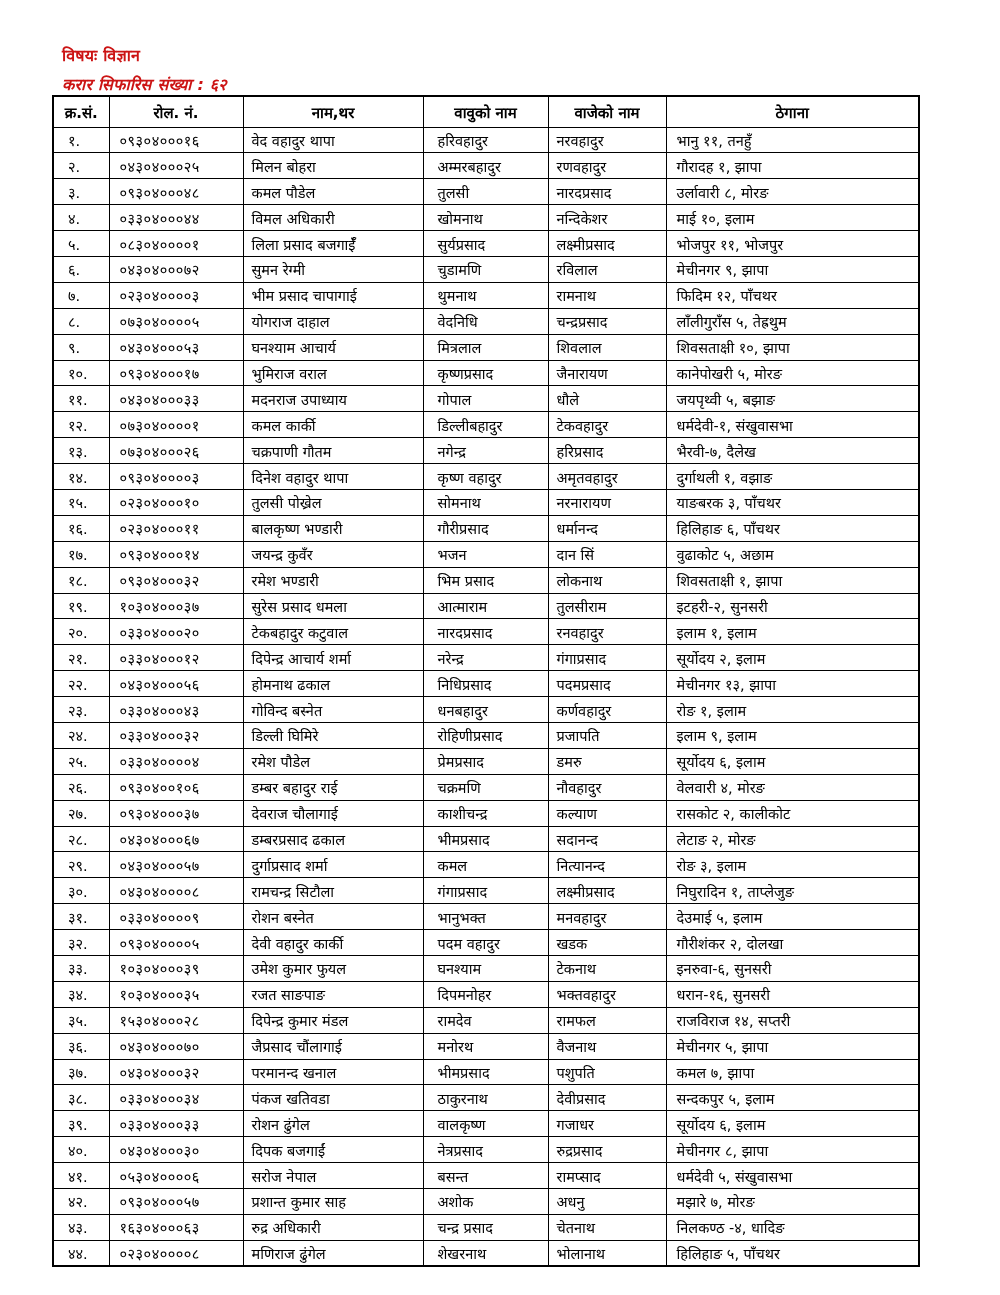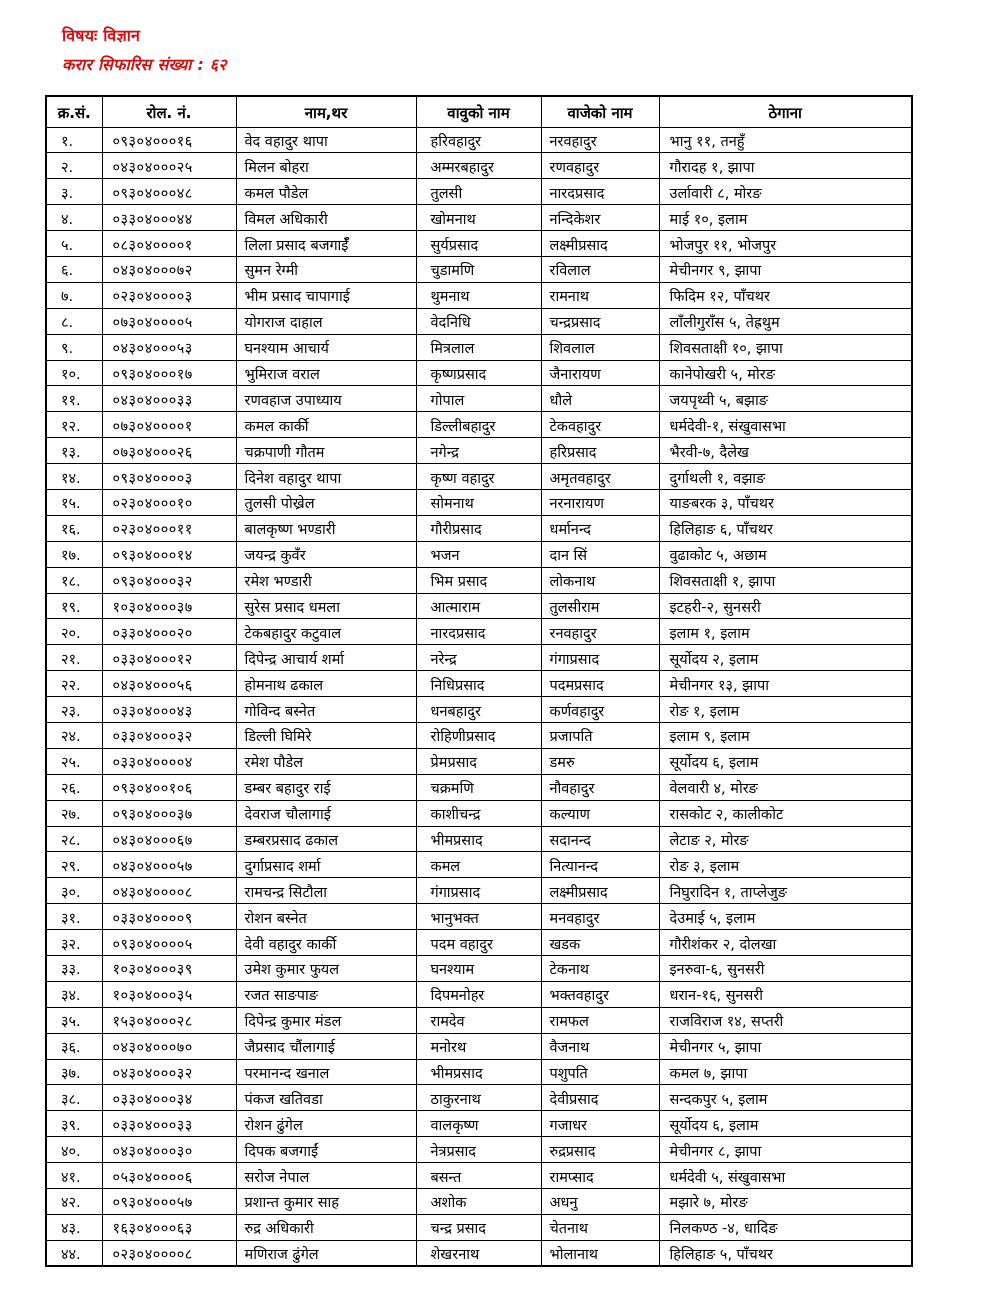--- a/index.html
+++ b/index.html
@@ -3,31 +3,31 @@
 <meta charset="utf-8">
 <style>
   * { margin: 0; padding: 0; box-sizing: border-box; }
   html, body { background: #ffffff; }
   body {
     width: 1000px; height: 1295px;
     font-family: "DejaVu Sans", sans-serif;
     color: #000;
     position: relative;
   }
-  .titles { position: absolute; left: 62px; top: 28px; }
+  .titles { position: absolute; left: 62px; top: 48px; }
   .title-line {
     font-weight: bold;
     font-size: 16px;
     line-height: 1.0;
     margin-bottom: 13px;
     letter-spacing: 0.2px;
   }
   table.roster {
     position: absolute;
-    left: 45px; top: 95px;
+    left: 52px; top: 95px;
     width: 866px;
     border-collapse: collapse;
     table-layout: fixed;
     border: 2px solid #000;
   }
   col.c0 { width: 56px; }
   col.c1 { width: 134px; }
   col.c2 { width: 180px; }
   col.c3 { width: 125px; }
   col.c4 { width: 118px; }
@@ -161,21 +161,21 @@
         <td class="col0">१०.</td>
         <td class="col1">०९३०४०००१७</td>
         <td class="col2">भुमिराज वराल</td>
         <td class="col3">कृष्णप्रसाद</td>
         <td class="col4">जैनारायण</td>
         <td class="col5">कानेपोखरी ५, मोरङ</td>
       </tr>
       <tr>
         <td class="col0">११.</td>
         <td class="col1">०४३०४०००३३</td>
-        <td class="col2">रणवहाज उपाध्याय</td>
+        <td class="col2">मदनराज उपाध्याय</td>
         <td class="col3">गोपाल</td>
         <td class="col4">धौले</td>
         <td class="col5">जयपृथ्वी ५, बझाङ</td>
       </tr>
       <tr>
         <td class="col0">१२.</td>
         <td class="col1">०७३०४००००१</td>
         <td class="col2">कमल कार्की</td>
         <td class="col3">डिल्लीबहादुर</td>
         <td class="col4">टेकवहादुर</td>

